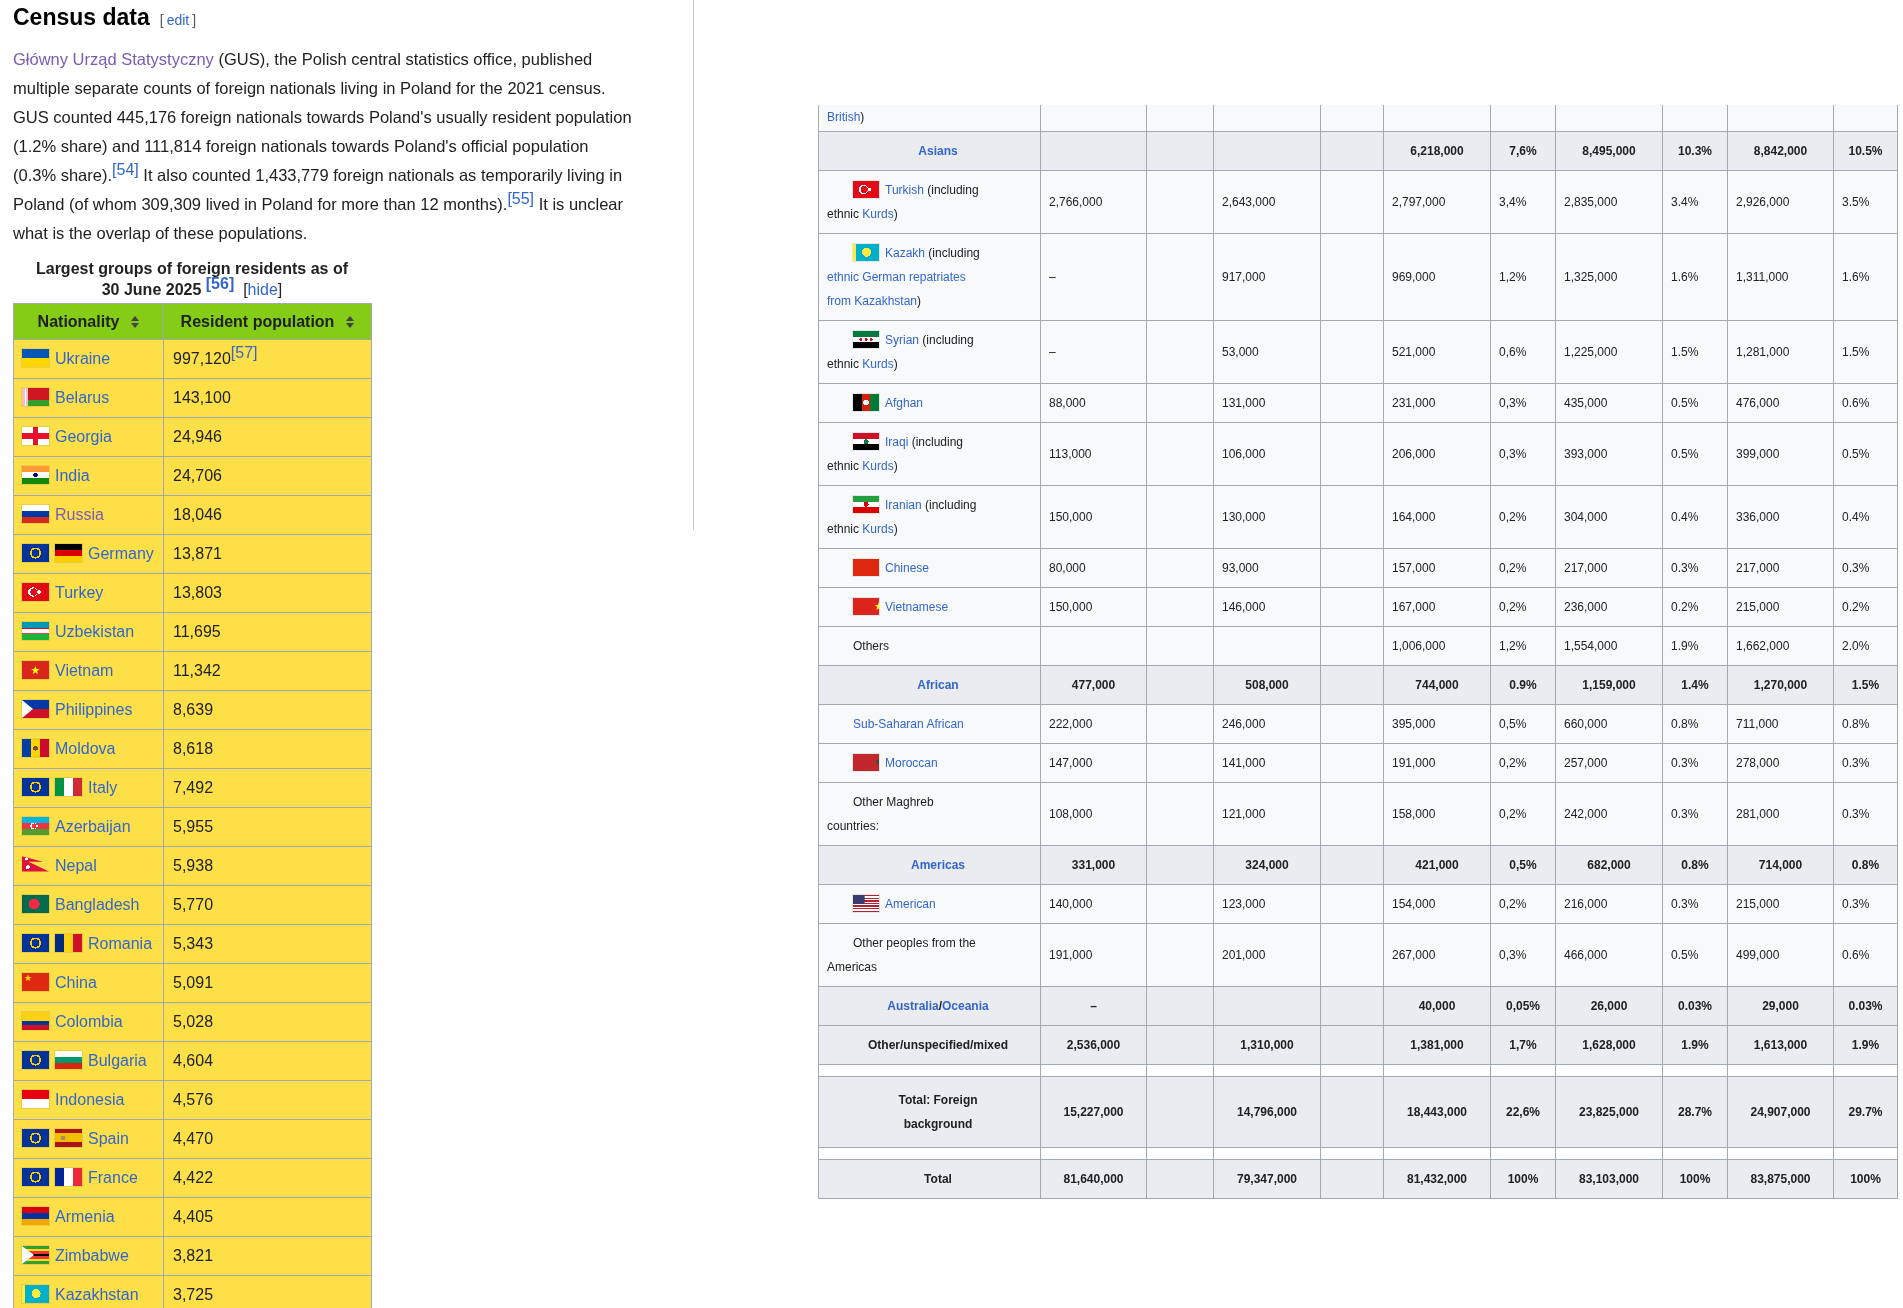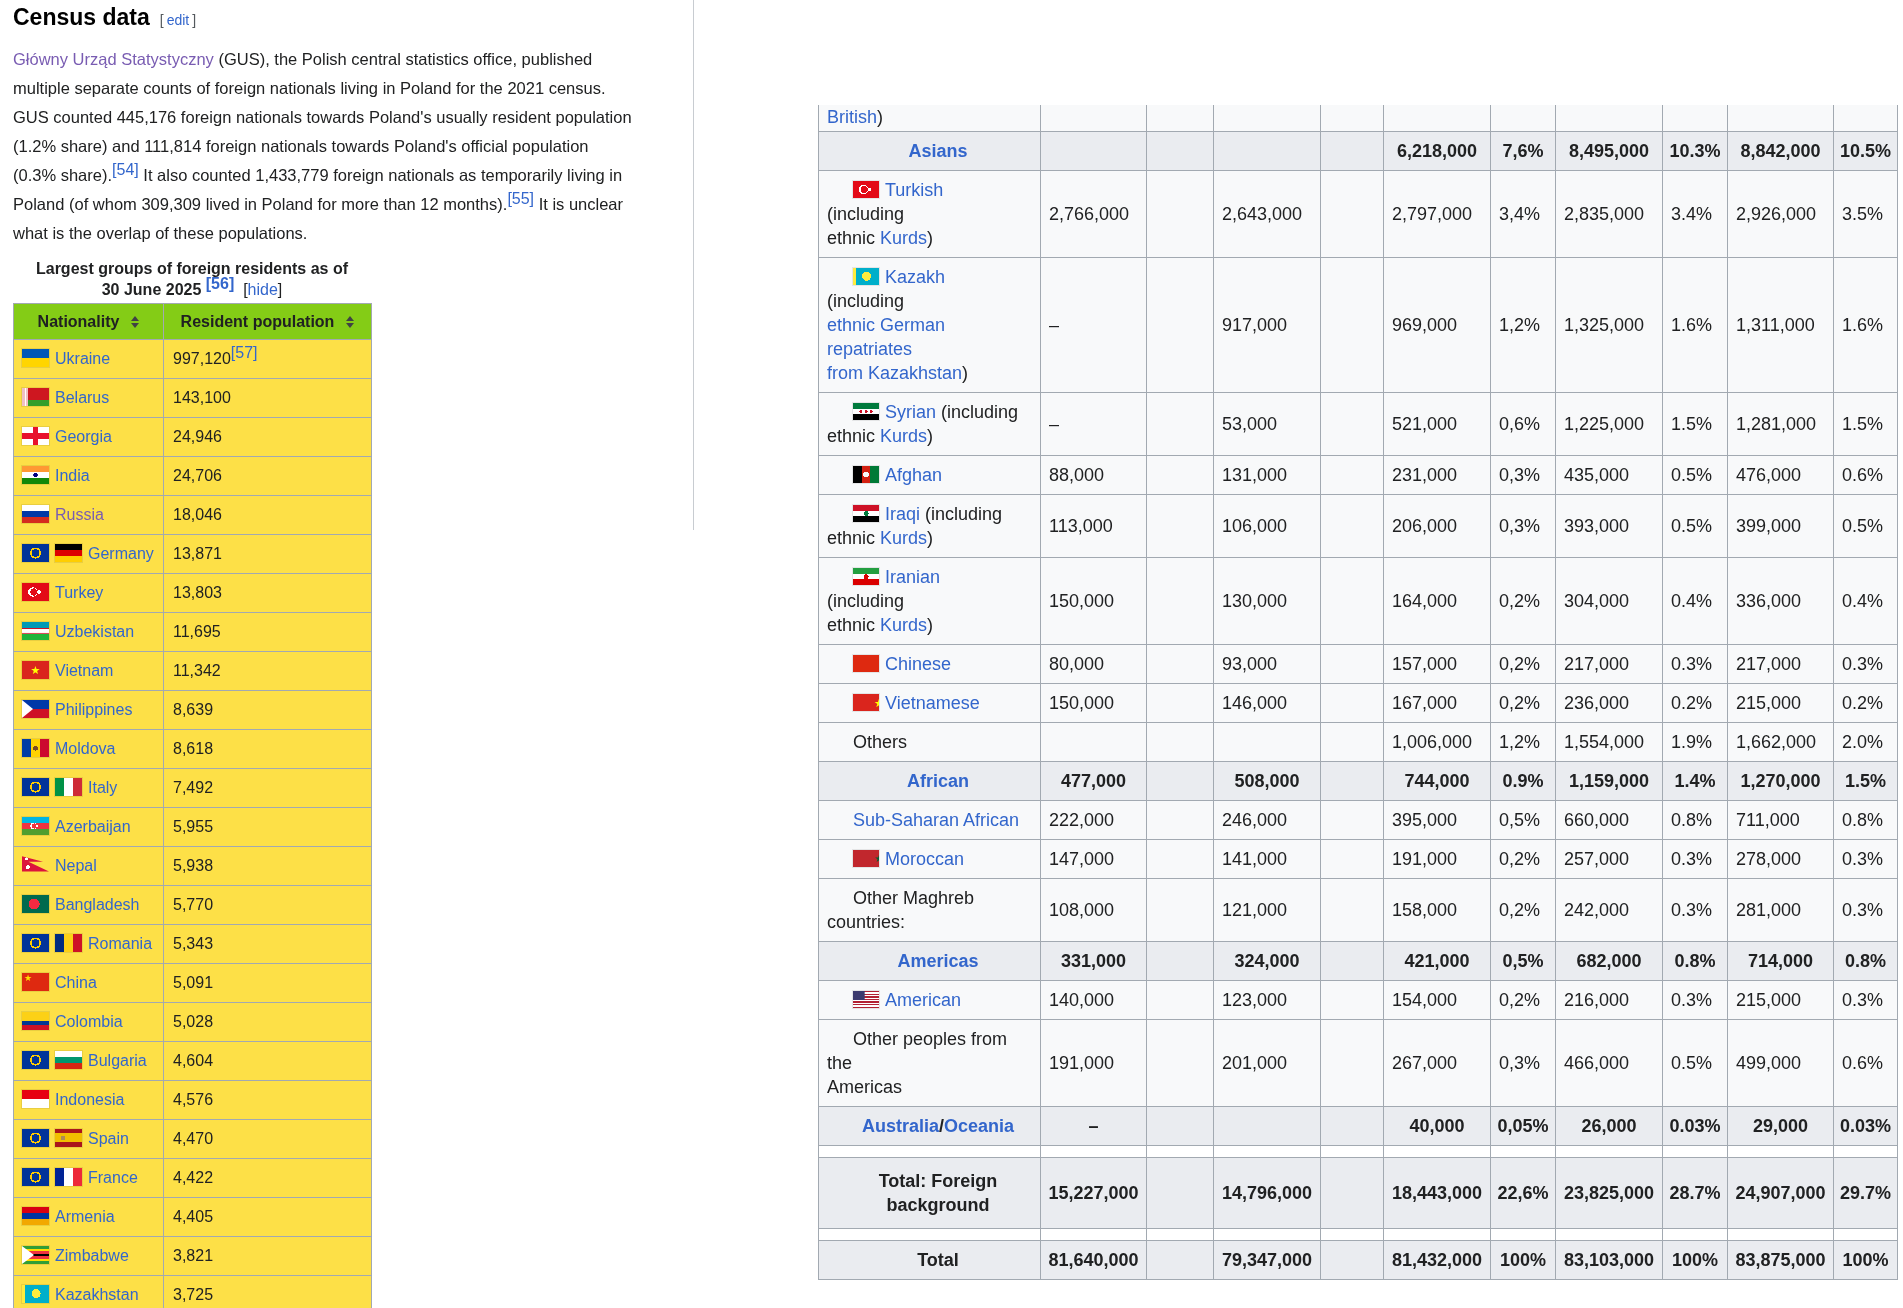--- a/index.html
+++ b/index.html
@@ -30,21 +30,21 @@
   .sorticon{display:inline-flex;flex-direction:column;align-items:center;margin-left:12px;vertical-align:middle;cursor:pointer;}
   .tri{width:0;height:0;border-left:4px solid transparent;border-right:4px solid transparent;}
   .tri-up{border-bottom:5px solid #404244;margin-bottom:2px;}
   .tri-dn{border-top:5px solid #404244;}
 
   
   #divider{position:absolute;left:693px;top:0;width:1px;height:530px;background:#c8ccd1;}
 
   
   #right-col{position:absolute;left:818px;top:105px;width:1079px;}
-  #right-table{width:1079px;table-layout:fixed;font-size:18px;}
+  #right-table{width:1079px;table-layout:fixed;font-size:12px;}
   #right-table td{border:1px solid #a2a9b1;background:#f8f9fa;vertical-align:middle;line-height:24px;padding:7px 6px 7px 8px;text-align:left;}
   #right-table td.name{padding-left:8px;padding-right:18px;text-indent:26px;}
   #right-table tr.sec td{background:#eaecf0;font-weight:bold;text-align:center;padding:7px 4px;}
   #right-table tr.sec td.name{text-indent:0;padding-left:21px;padding-right:4px;}
   #right-table tr.partial{height:23px;}
   #right-table tr.partial td{border-top:none;padding-top:0;padding-bottom:2px;vertical-align:bottom;}
   #right-table tr.partial td.name{text-indent:0;}
   #right-table tr.spacer{height:12px;}
   #right-table tr.spacer td{background:#fff;padding:0;}
   .nw{display:block;max-width:150px;margin:4px auto;}
@@ -488,20 +488,33 @@
             <td class="pct"></td>
             <td class="val"></td>
             <td class="pct"></td>
             <td class="val">40,000</td>
             <td class="pct">0,05%</td>
             <td class="val">26,000</td>
             <td class="pct">0.03%</td>
             <td class="val">29,000</td>
             <td class="pct">0.03%</td>
           </tr>
+          <tr class="sec">
+            <td class="name"><span>Other/unspecified/mixed</span></td>
+            <td class="val">2,536,000</td>
+            <td class="pct"></td>
+            <td class="val">1,310,000</td>
+            <td class="pct"></td>
+            <td class="val">1,381,000</td>
+            <td class="pct">1,7%</td>
+            <td class="val">1,628,000</td>
+            <td class="pct">1.9%</td>
+            <td class="val">1,613,000</td>
+            <td class="pct">1.9%</td>
+          </tr>
           <tr class="spacer">
             <td class="sp"></td>
             <td class="sp"></td>
             <td class="sp"></td>
             <td class="sp"></td>
             <td class="sp"></td>
             <td class="sp"></td>
             <td class="sp"></td>
             <td class="sp"></td>
             <td class="sp"></td>

